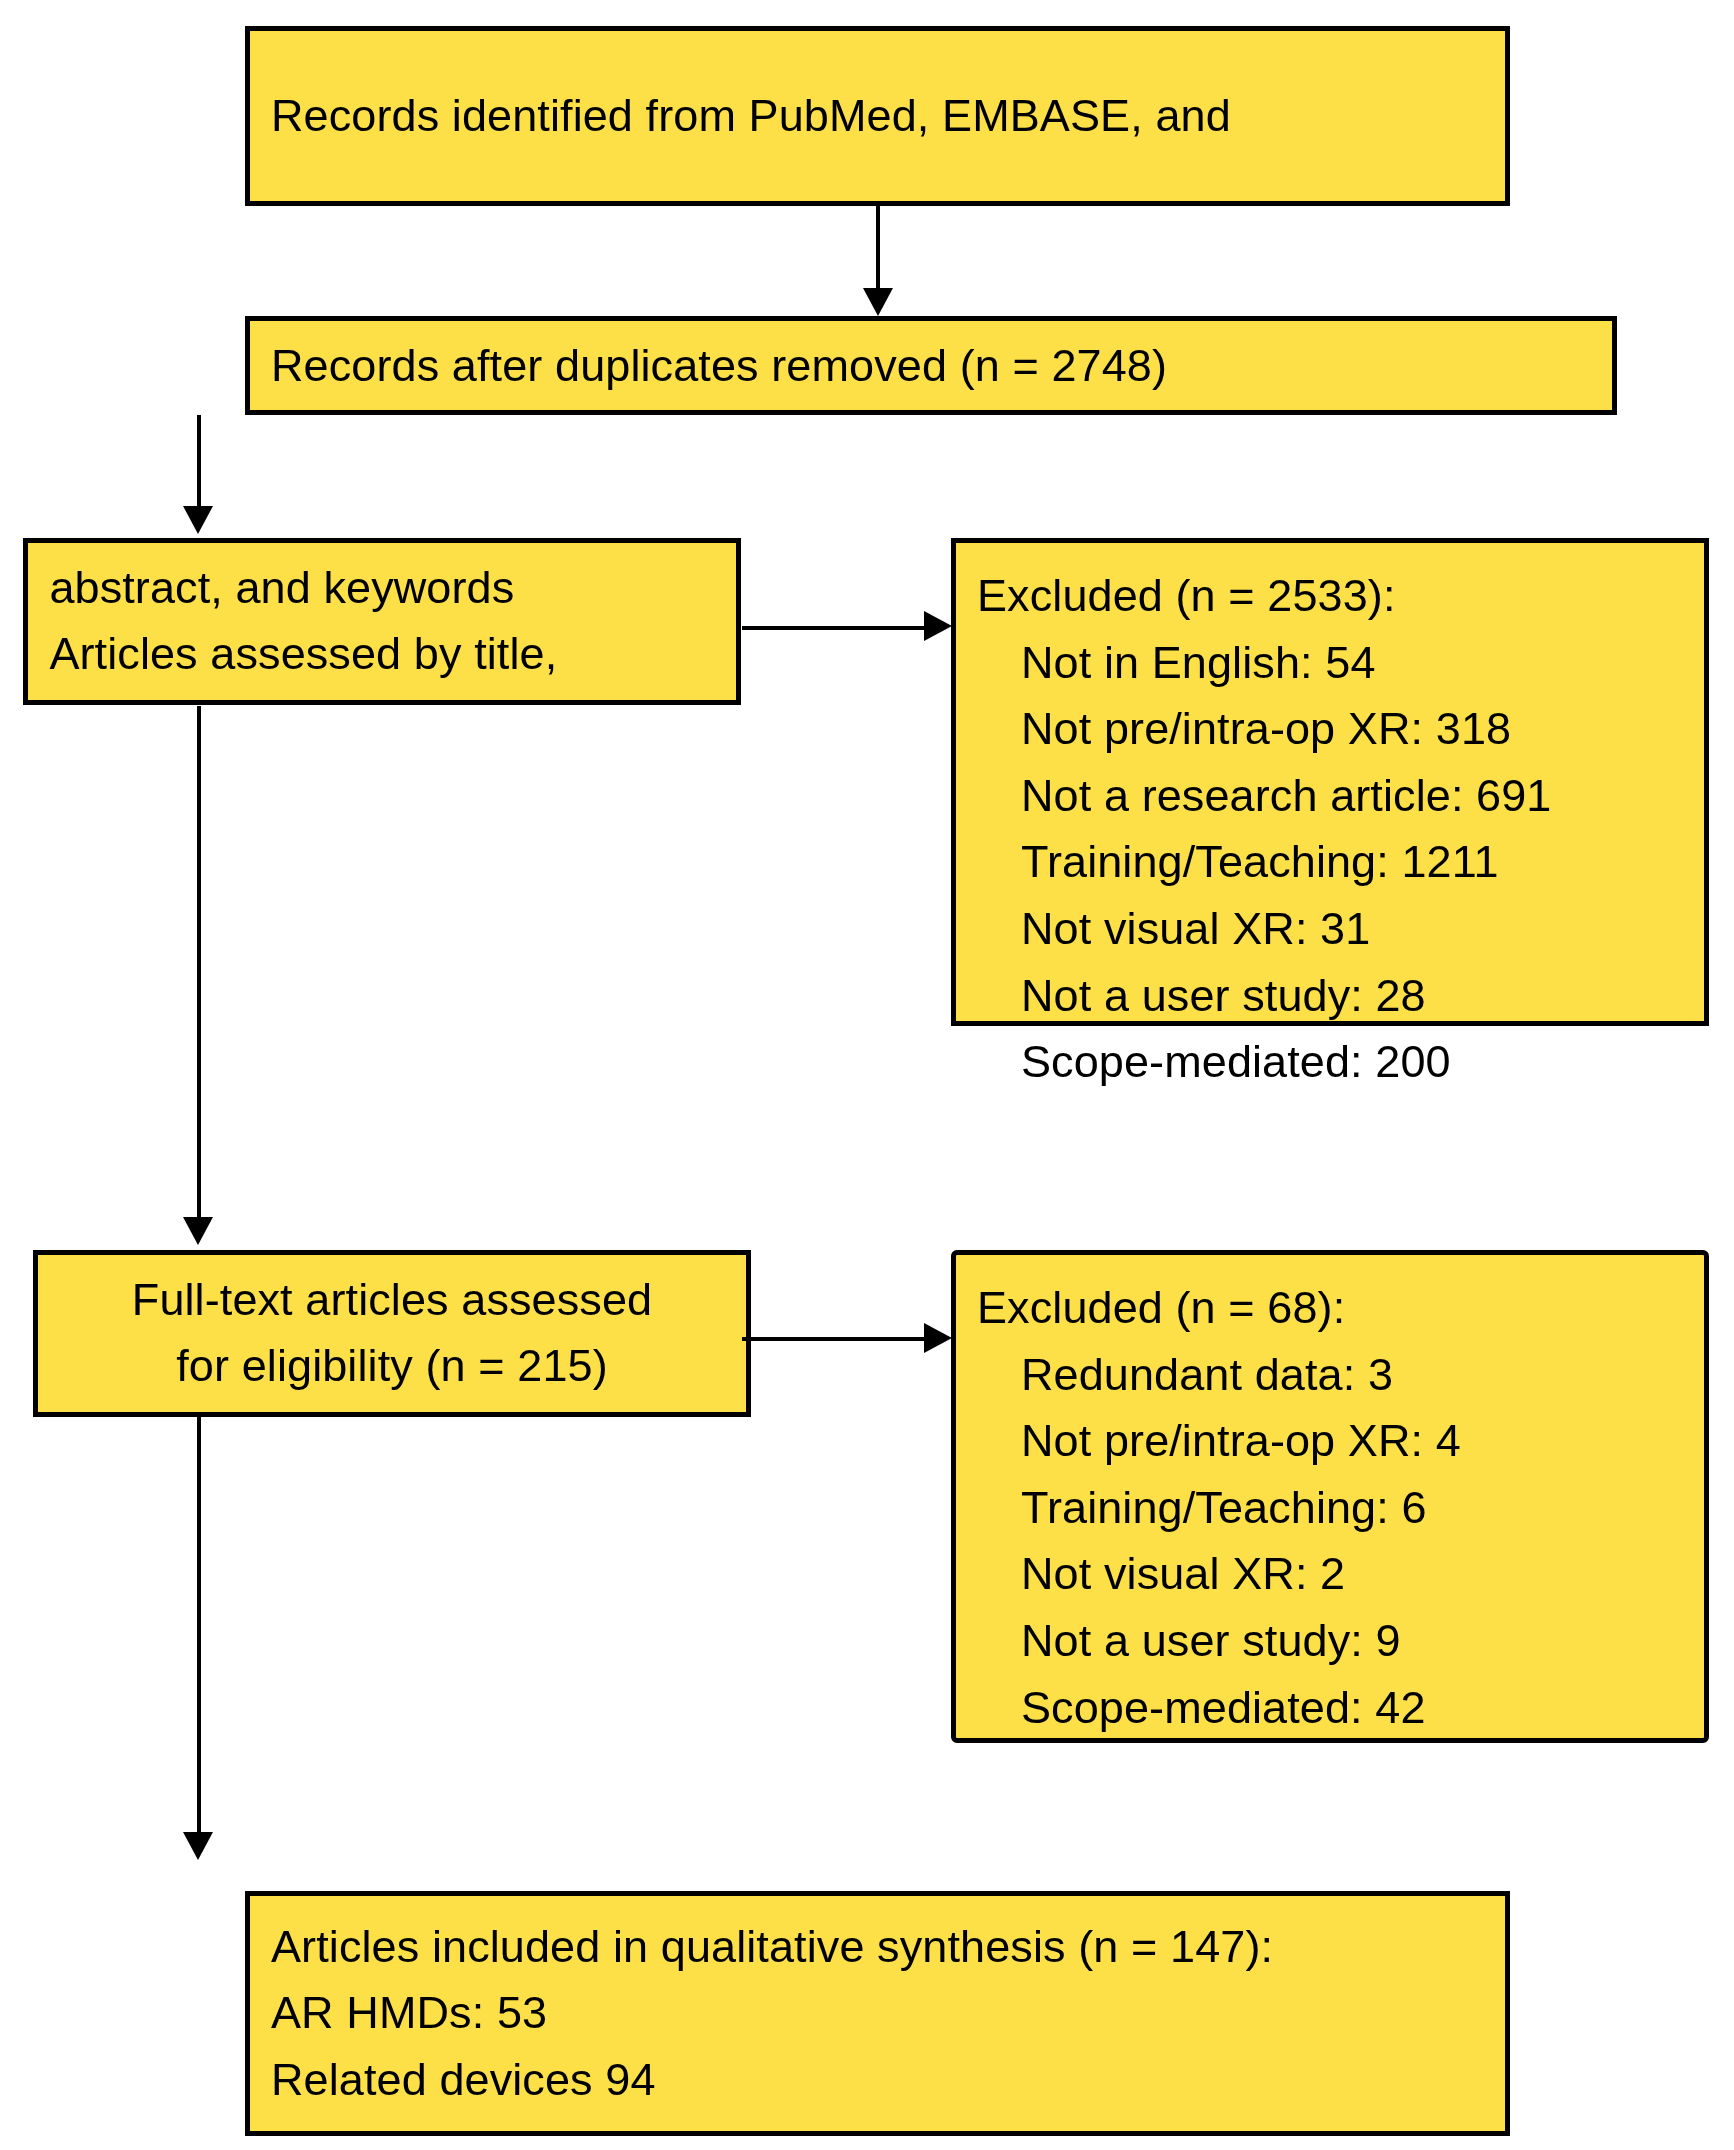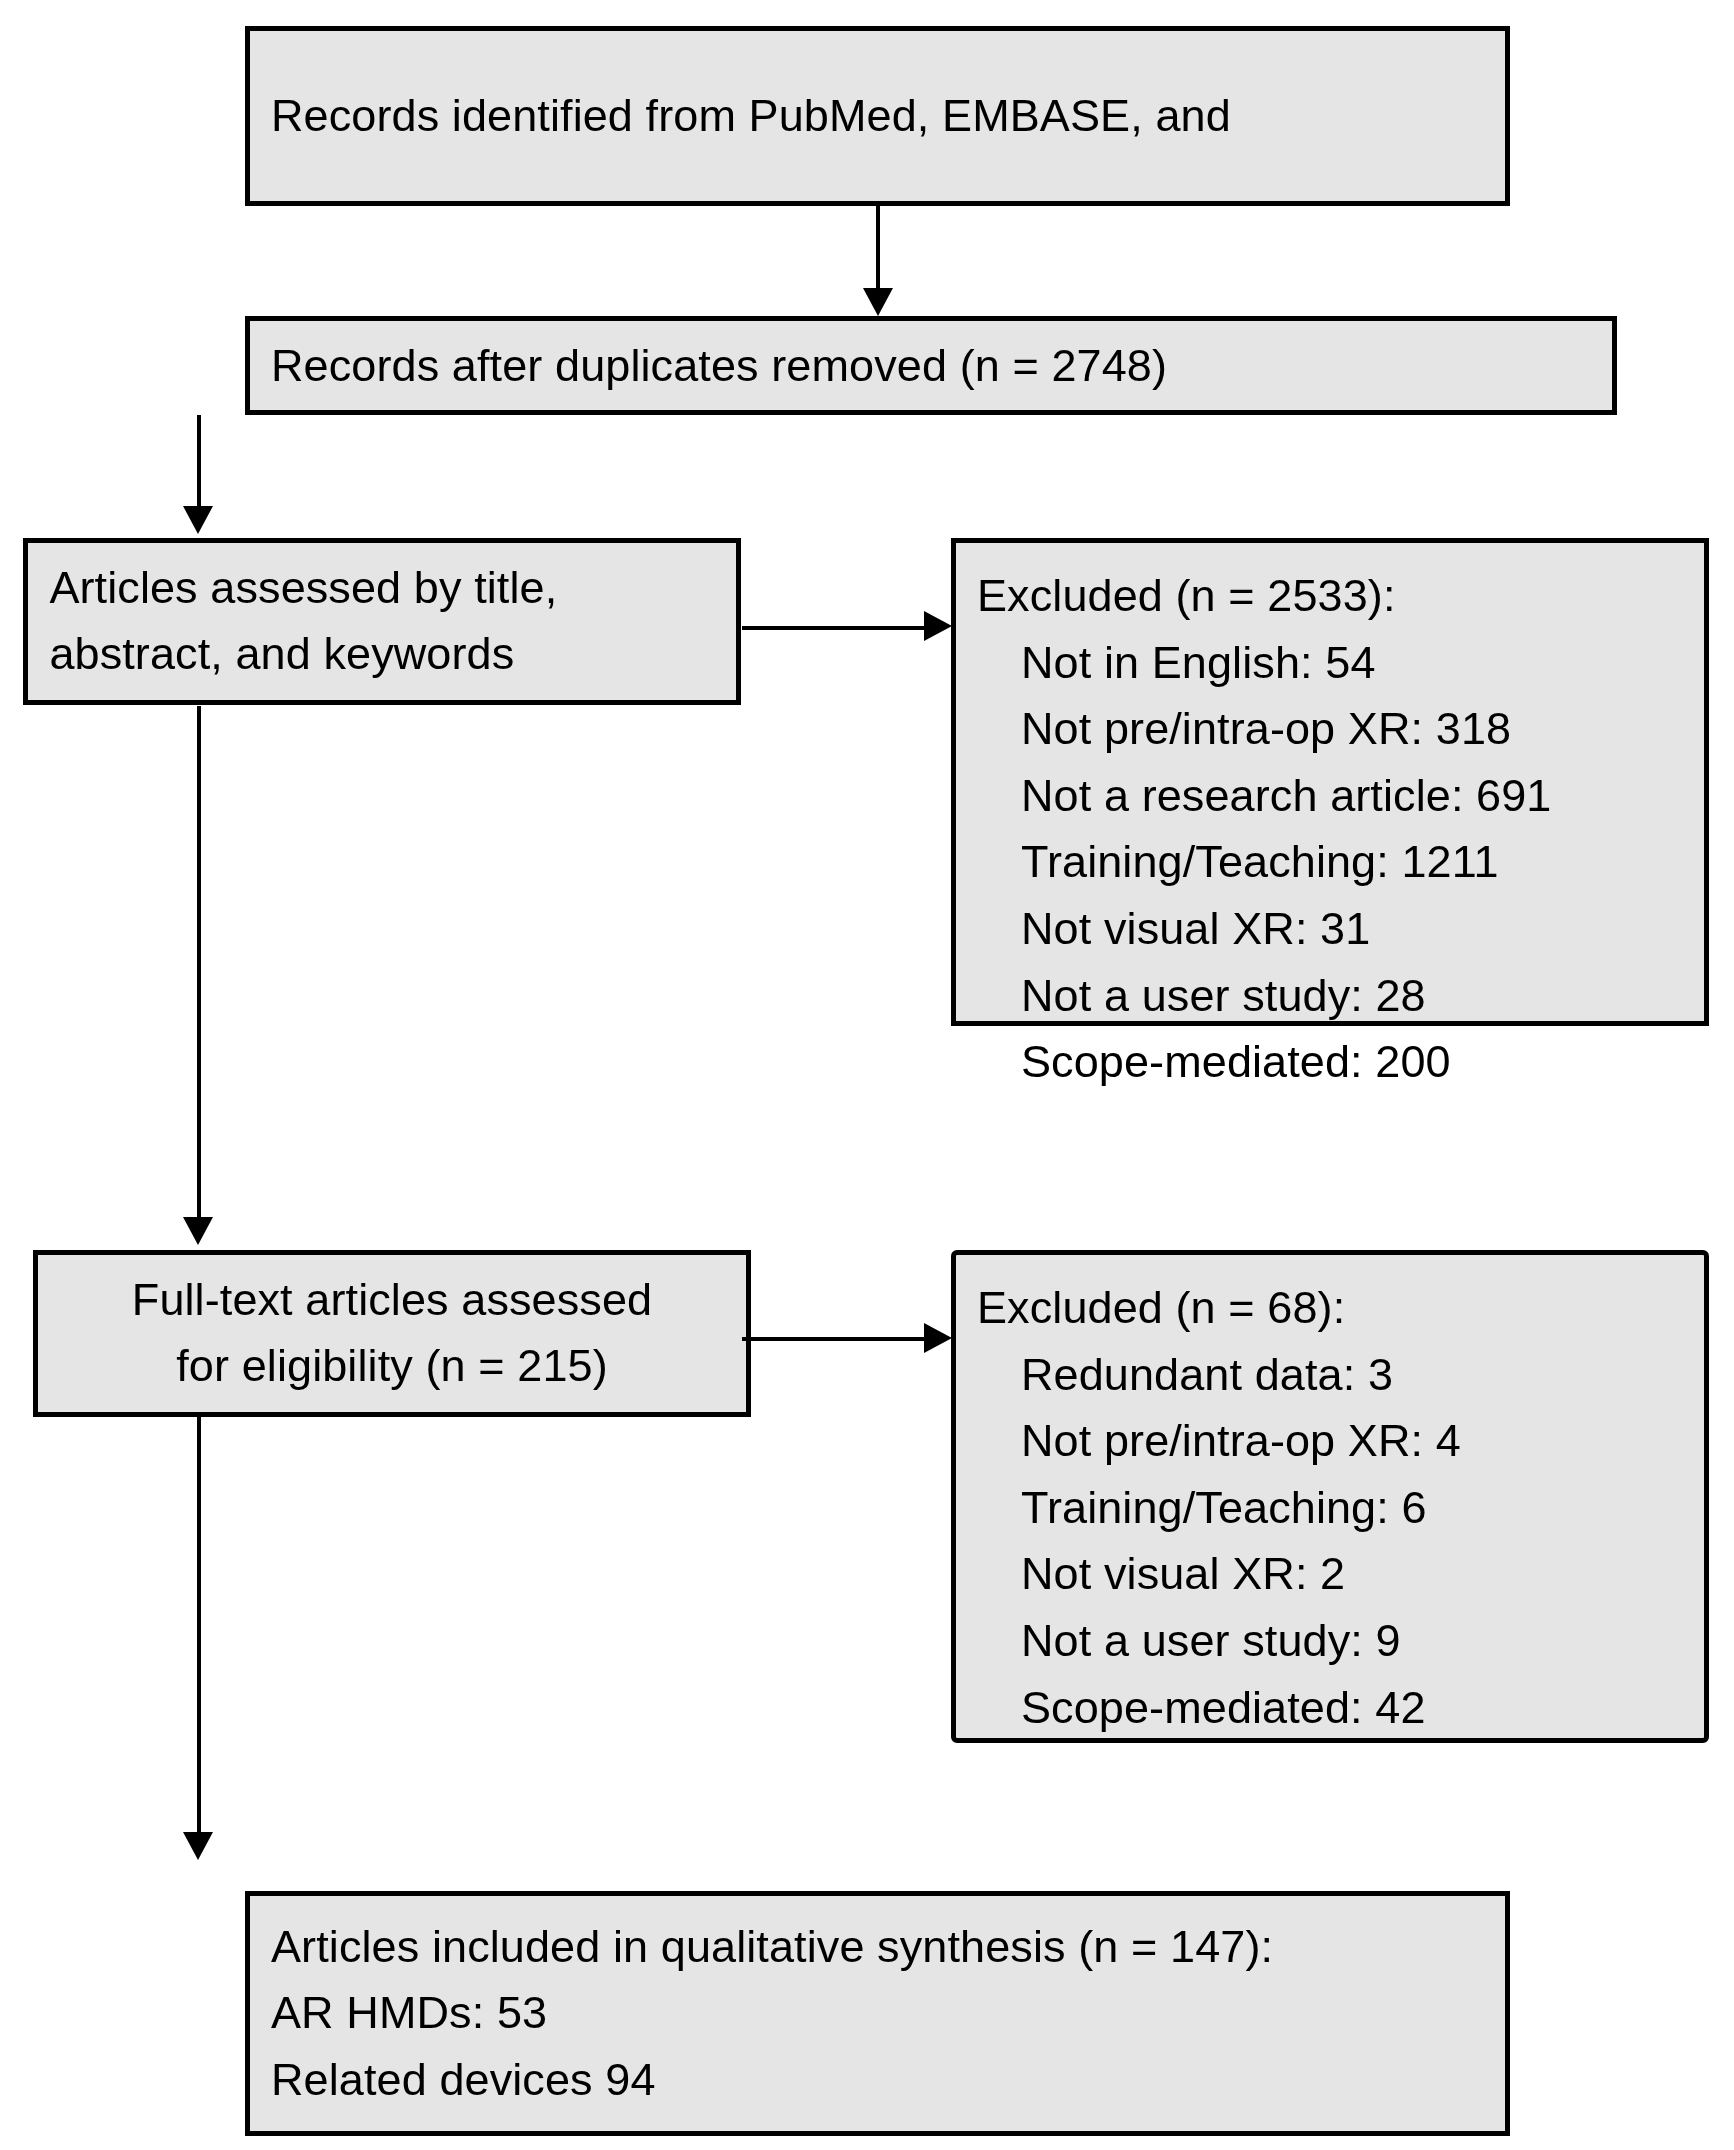--- a/index.html
+++ b/index.html
@@ -14,21 +14,21 @@
   #canvas {
     position: relative;
     width: 1735px;
     height: 2151px;
     background: #ffffff;
     overflow: hidden;
   }
   .box {
     position: absolute;
     box-sizing: border-box;
-    background: #e5e5e5;
+    background: #fde047;
     border: 5px solid #000000;
   }
   .box-inner {
     position: absolute;
     left: 0;
     right: 0;
     top: 50%;
     transform: translateY(-50%);
     padding: 0 21px;
   }
@@ -92,22 +92,22 @@
     <div class="box-inner">
       <div class="line">Records after duplicates removed (n = 2748)</div>
     </div>
   </div>
 
   <div class="vline" style="left:197px; top:415px; height:94px;"></div>
   <div class="arrow-down" style="left:183px; top:506px;"></div>
 
   <div class="box" style="left:23.4px; top:538px; width:718px; height:167px;">
     <div class="box-inner">
+      <div class="line">abstract, and keywords</div>
       <div class="line">Articles assessed by title,</div>
-      <div class="line">abstract, and keywords</div>
     </div>
   </div>
 
   <div class="hline" style="left:742px; top:626px; width:186px;"></div>
   <div class="arrow-right" style="left:924px; top:611px;"></div>
 
   <div class="box" style="left:951px; top:538px; width:758px; height:488px;">
     <div class="box-inner top" style="padding-top:20px;">
       <div class="line">Excluded (n = 2533):</div>
       <div class="line indent">Not in English: 54</div>

